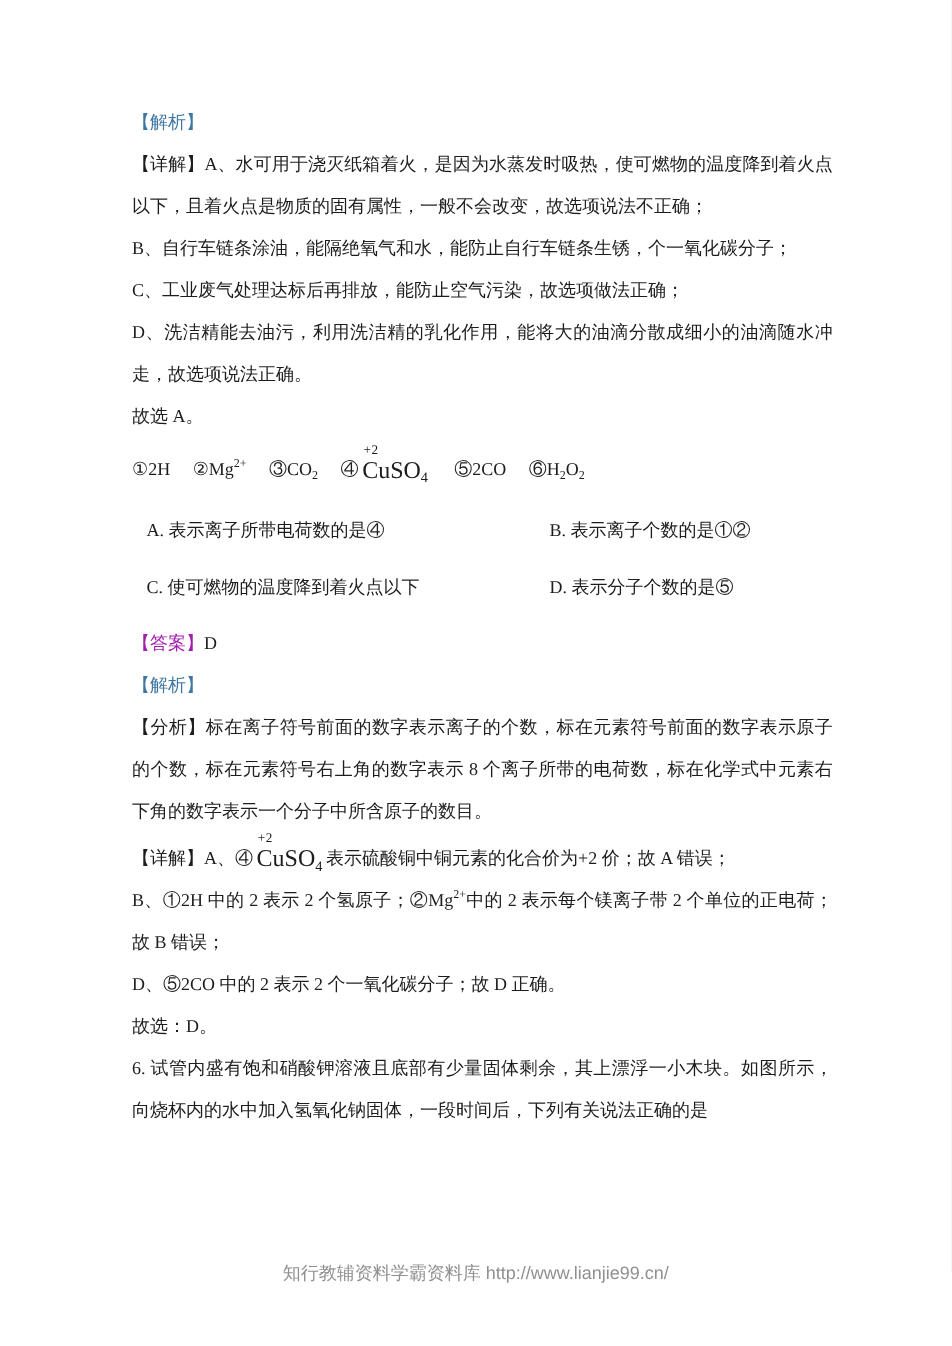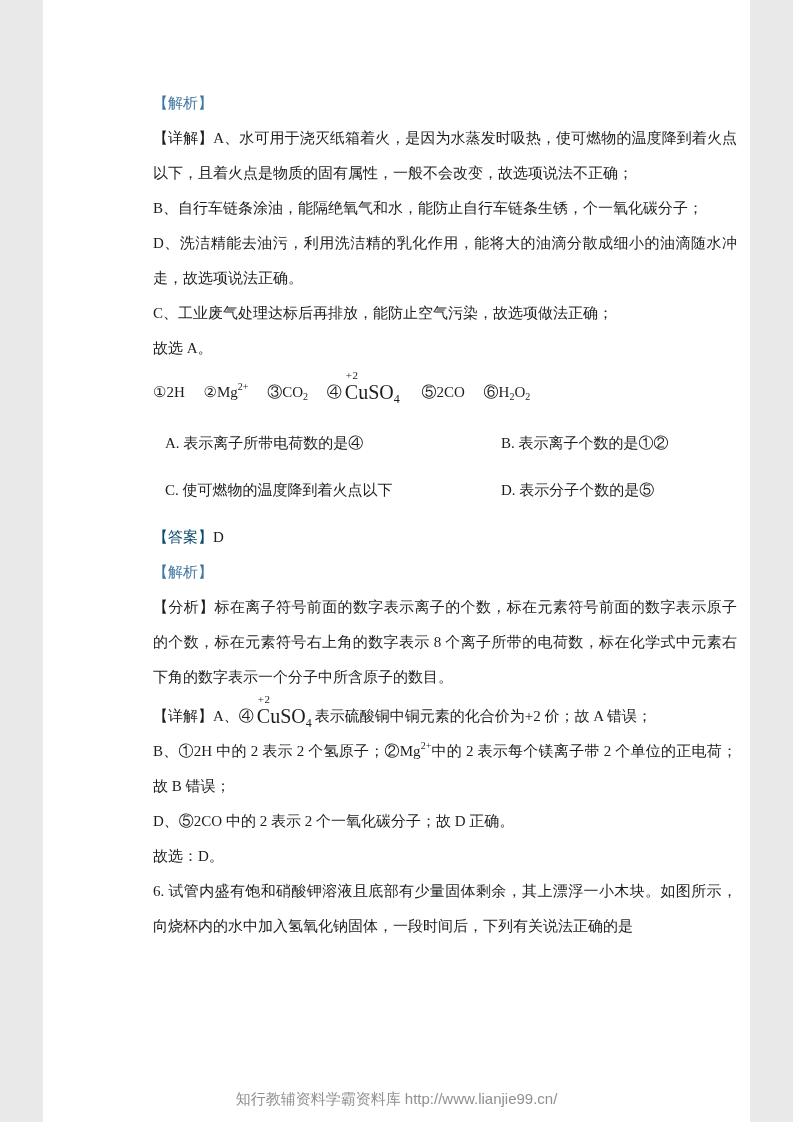--- a/index.html
+++ b/index.html
@@ -1,39 +1,39 @@
 <!DOCTYPE html>
 <html><head>
 <meta charset="utf-8">
 <style>
   html,body{margin:0;padding:0;background:#e9e9e9;}
   .page{
     position:relative;
-    width:707px;height:1122px;
+    width:793px;height:1122px;
     margin:0 auto;
     background:#ffffff;
     font-family:"Liberation Serif","DejaVu Serif",serif;
     color:#1d1d1d;
     overflow:hidden;
   }
   .content{
     position:absolute;
     left:110px;top:86px;
     width:584px;
     font-size:15px;
   }
   .para{
     margin:0;
     line-height:35px;
     text-align:justify;
     word-break:break-all;
   }
   .single{text-align:left;}
   .marker{color:#3f77a3;}
-  .marker-inline{color:#0c4a6e;}
+  .marker-inline{color:#a21caf;}
   .answer-line{margin:0;line-height:35px;}
   .opts-row{display:flex;line-height:35px;margin:12px;}
   .opt-left{width:336px;flex:0 0 auto;}
   .opt-right{flex:1;}
   sub,sup{font-size:10px;line-height:0;}
   sub{vertical-align:-3px;}
   sup{vertical-align:7px;}
   .chem-line{line-height:44px;padding-top:4px;}
   .ovr{
     display:inline-block;
@@ -47,38 +47,38 @@
   .ovr-top{
     position:absolute;
     top:-1px;left:1px;
     font-size:11px;
     letter-spacing:0.5px;
   }
   .ovr sub{font-size:12px;vertical-align:-4px;}
   .footer{
     position:absolute;
     left:0;right:0;
-    top:1090px;
+    top:1052px;
     text-align:center;
     color:#909090;
     font-size:15px;
     font-family:"Liberation Sans","DejaVu Sans",sans-serif;
   }
 </style>
 </head>
 <body>
 
 <div class="page">
   <div class="content">
 
     <p class="para single marker">【解析】</p>
     <p class="para">【详解】A、水可用于浇灭纸箱着火，是因为水蒸发时吸热，使可燃物的温度降到着火点以下，且着火点是物质的固有属性，一般不会改变，故选项说法不正确；</p>
     <p class="para">B、自行车链条涂油，能隔绝氧气和水，能防止自行车链条生锈，个一氧化碳分子；</p>
+    <p class="para">C、工业废气处理达标后再排放，能防止空气污染，故选项做法正确；</p>
     <p class="para">D、洗洁精能去油污，利用洗洁精的乳化作用，能将大的油滴分散成细小的油滴随水冲走，故选项说法正确。</p>
-    <p class="para">C、工业废气处理达标后再排放，能防止空气污染，故选项做法正确；</p>
     <p class="para single">故选 A。</p>
 
     <p class="para single chem-line">①2H　 ②Mg<sup>2+</sup>　 ③CO<sub>2</sub>　 ④<span class="ovr"><span class="ovr-top">+2</span><span class="ovr-base">CuSO</span><sub>4</sub></span>　 ⑤2CO　 ⑥H<sub>2</sub>O<sub>2</sub></p>
 
     <div class="opts-row">
       <span class="opt-left">A. 表示离子所带电荷数的是④</span>
       <span class="opt-right">B. 表示离子个数的是①②</span>
     </div>
     <div class="opts-row">
       <span class="opt-left">C. 使可燃物的温度降到着火点以下</span>

